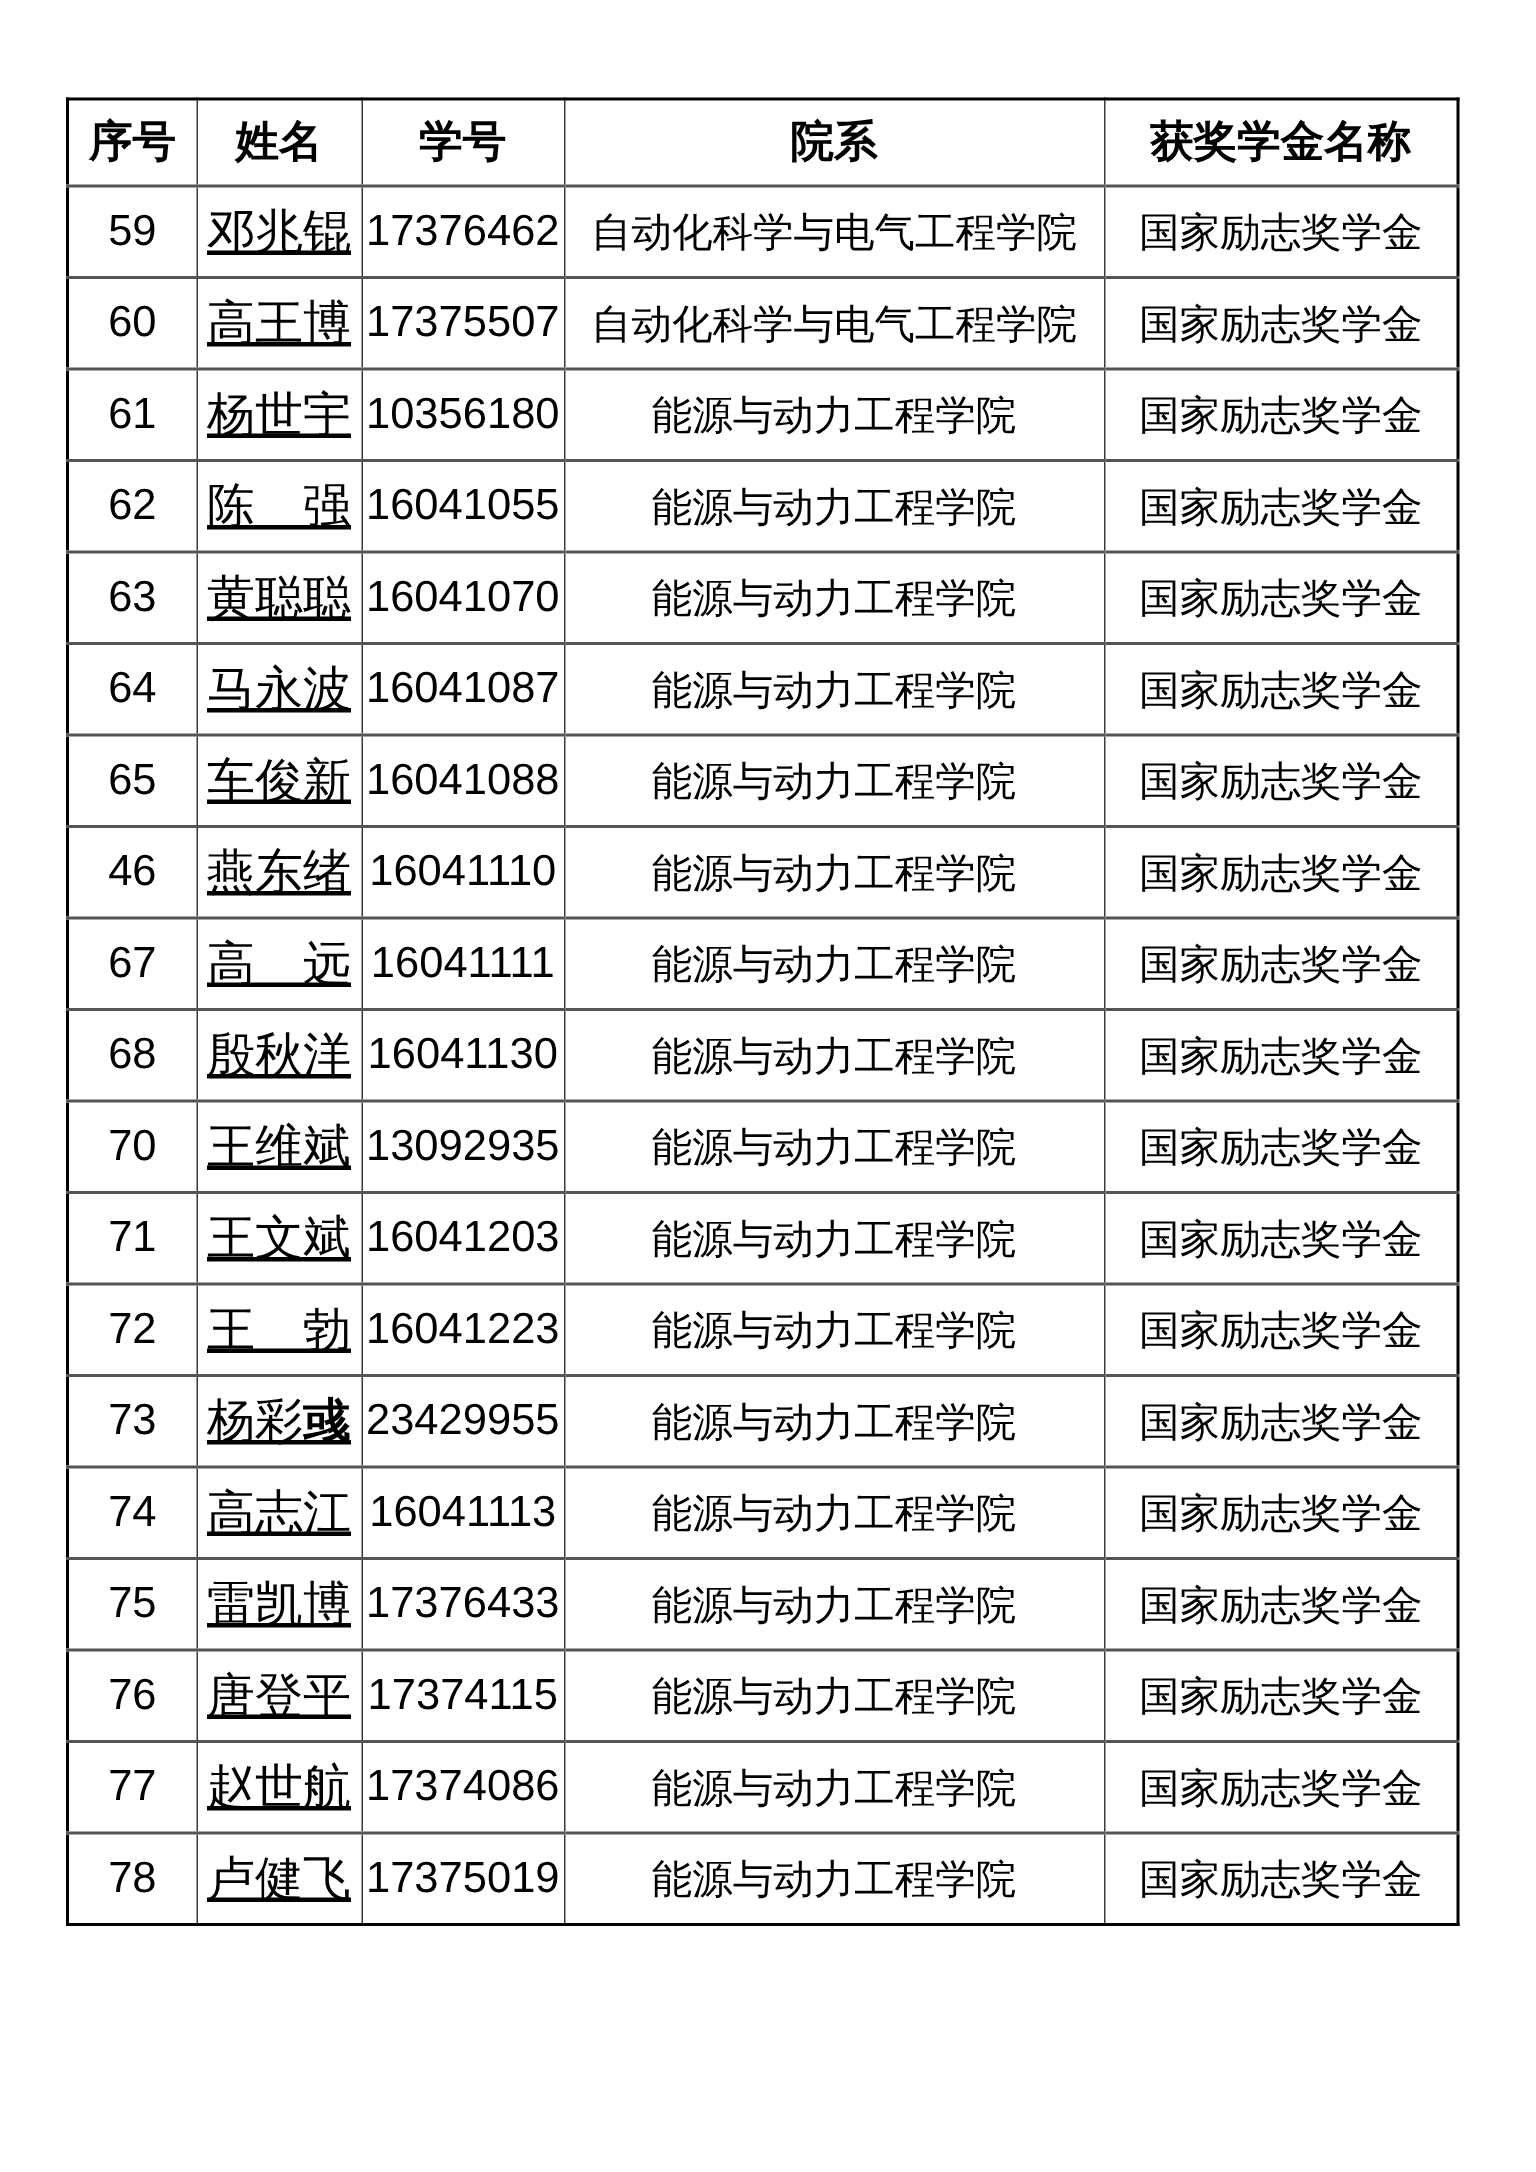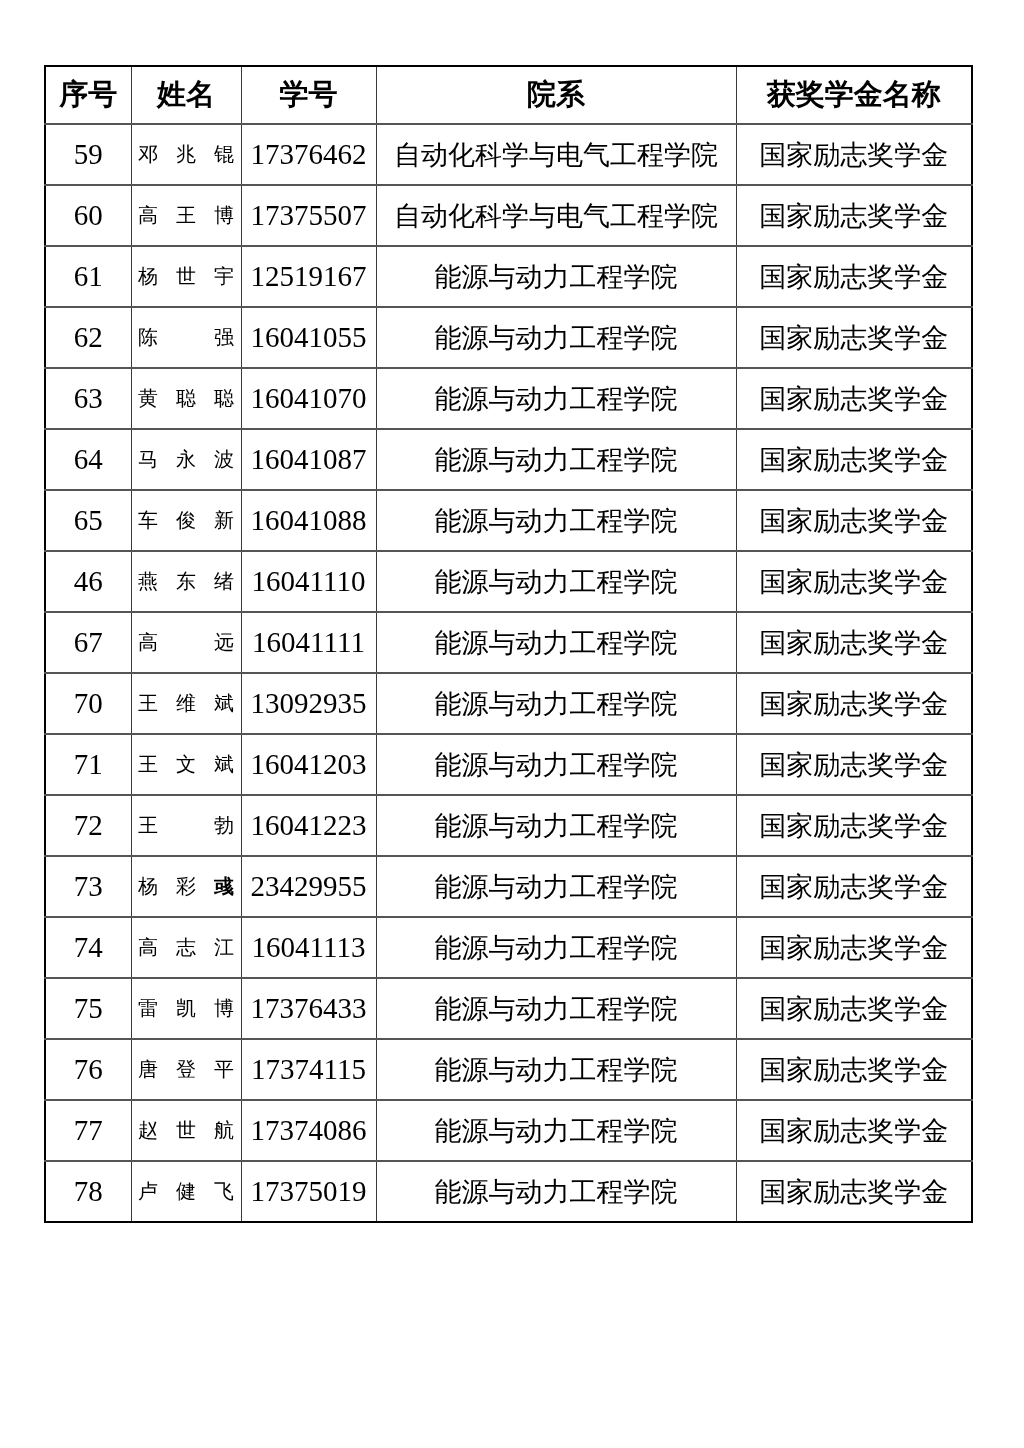--- a/index.html
+++ b/index.html
@@ -41,26 +41,27 @@
     font-family: "Liberation Sans", sans-serif;
     font-weight: 700;
     font-size: 29px;
     text-align: center;
     color: #000000;
   }
   .award-table tbody tr {
     height: 61px;
   }
   td.c-no, td.c-id {
-    font-family: Liberation Serif, serif;
+    font-family: Liberation Sans, sans-serif;
     font-size: 29px;
     text-align: center;
   }
   td.c-name {
-    font-size: 20px;
+    font-size: 32px;
+    text-decoration: underline;
   }
   .name-span {
     display: block;
     width: 96px;
     margin: 0 auto;
     white-space: nowrap;
     text-align: justify;
     text-align-last: justify;
     text-justify: inter-character;
   }
@@ -115,21 +116,21 @@
     <td class="c-id">17375507</td>
     <td class="c-dept">自动化科学与电气工程学院</td>
     <td class="c-award">国家励志奖学金</td>
   </tr>
 
   <tr>
     <td class="c-no">61</td>
     <td class="c-name">
             <span class="name-span">杨世宇</span>
           </td>
-    <td class="c-id">12519167</td>
+    <td class="c-id">10356180</td>
     <td class="c-dept">能源与动力工程学院</td>
     <td class="c-award">国家励志奖学金</td>
   </tr>
 
   <tr>
     <td class="c-no">62</td>
     <td class="c-name">
             <span class="name-span">陈强</span>
           </td>
     <td class="c-id">16041055</td>
@@ -180,20 +181,29 @@
   <tr>
     <td class="c-no">67</td>
     <td class="c-name">
             <span class="name-span">高远</span>
           </td>
     <td class="c-id">16041111</td>
     <td class="c-dept">能源与动力工程学院</td>
     <td class="c-award">国家励志奖学金</td>
   </tr>
 
+  <tr>
+    <td class="c-no">68</td>
+    <td class="c-name">
+            <span class="name-span">殷秋洋</span>
+          </td>
+    <td class="c-id">16041130</td>
+    <td class="c-dept">能源与动力工程学院</td>
+    <td class="c-award">国家励志奖学金</td>
+  </tr>
 
 
   <tr>
     <td class="c-no">70</td>
     <td class="c-name">
             <span class="name-span">王维斌</span>
           </td>
     <td class="c-id">13092935</td>
     <td class="c-dept">能源与动力工程学院</td>
     <td class="c-award">国家励志奖学金</td>

